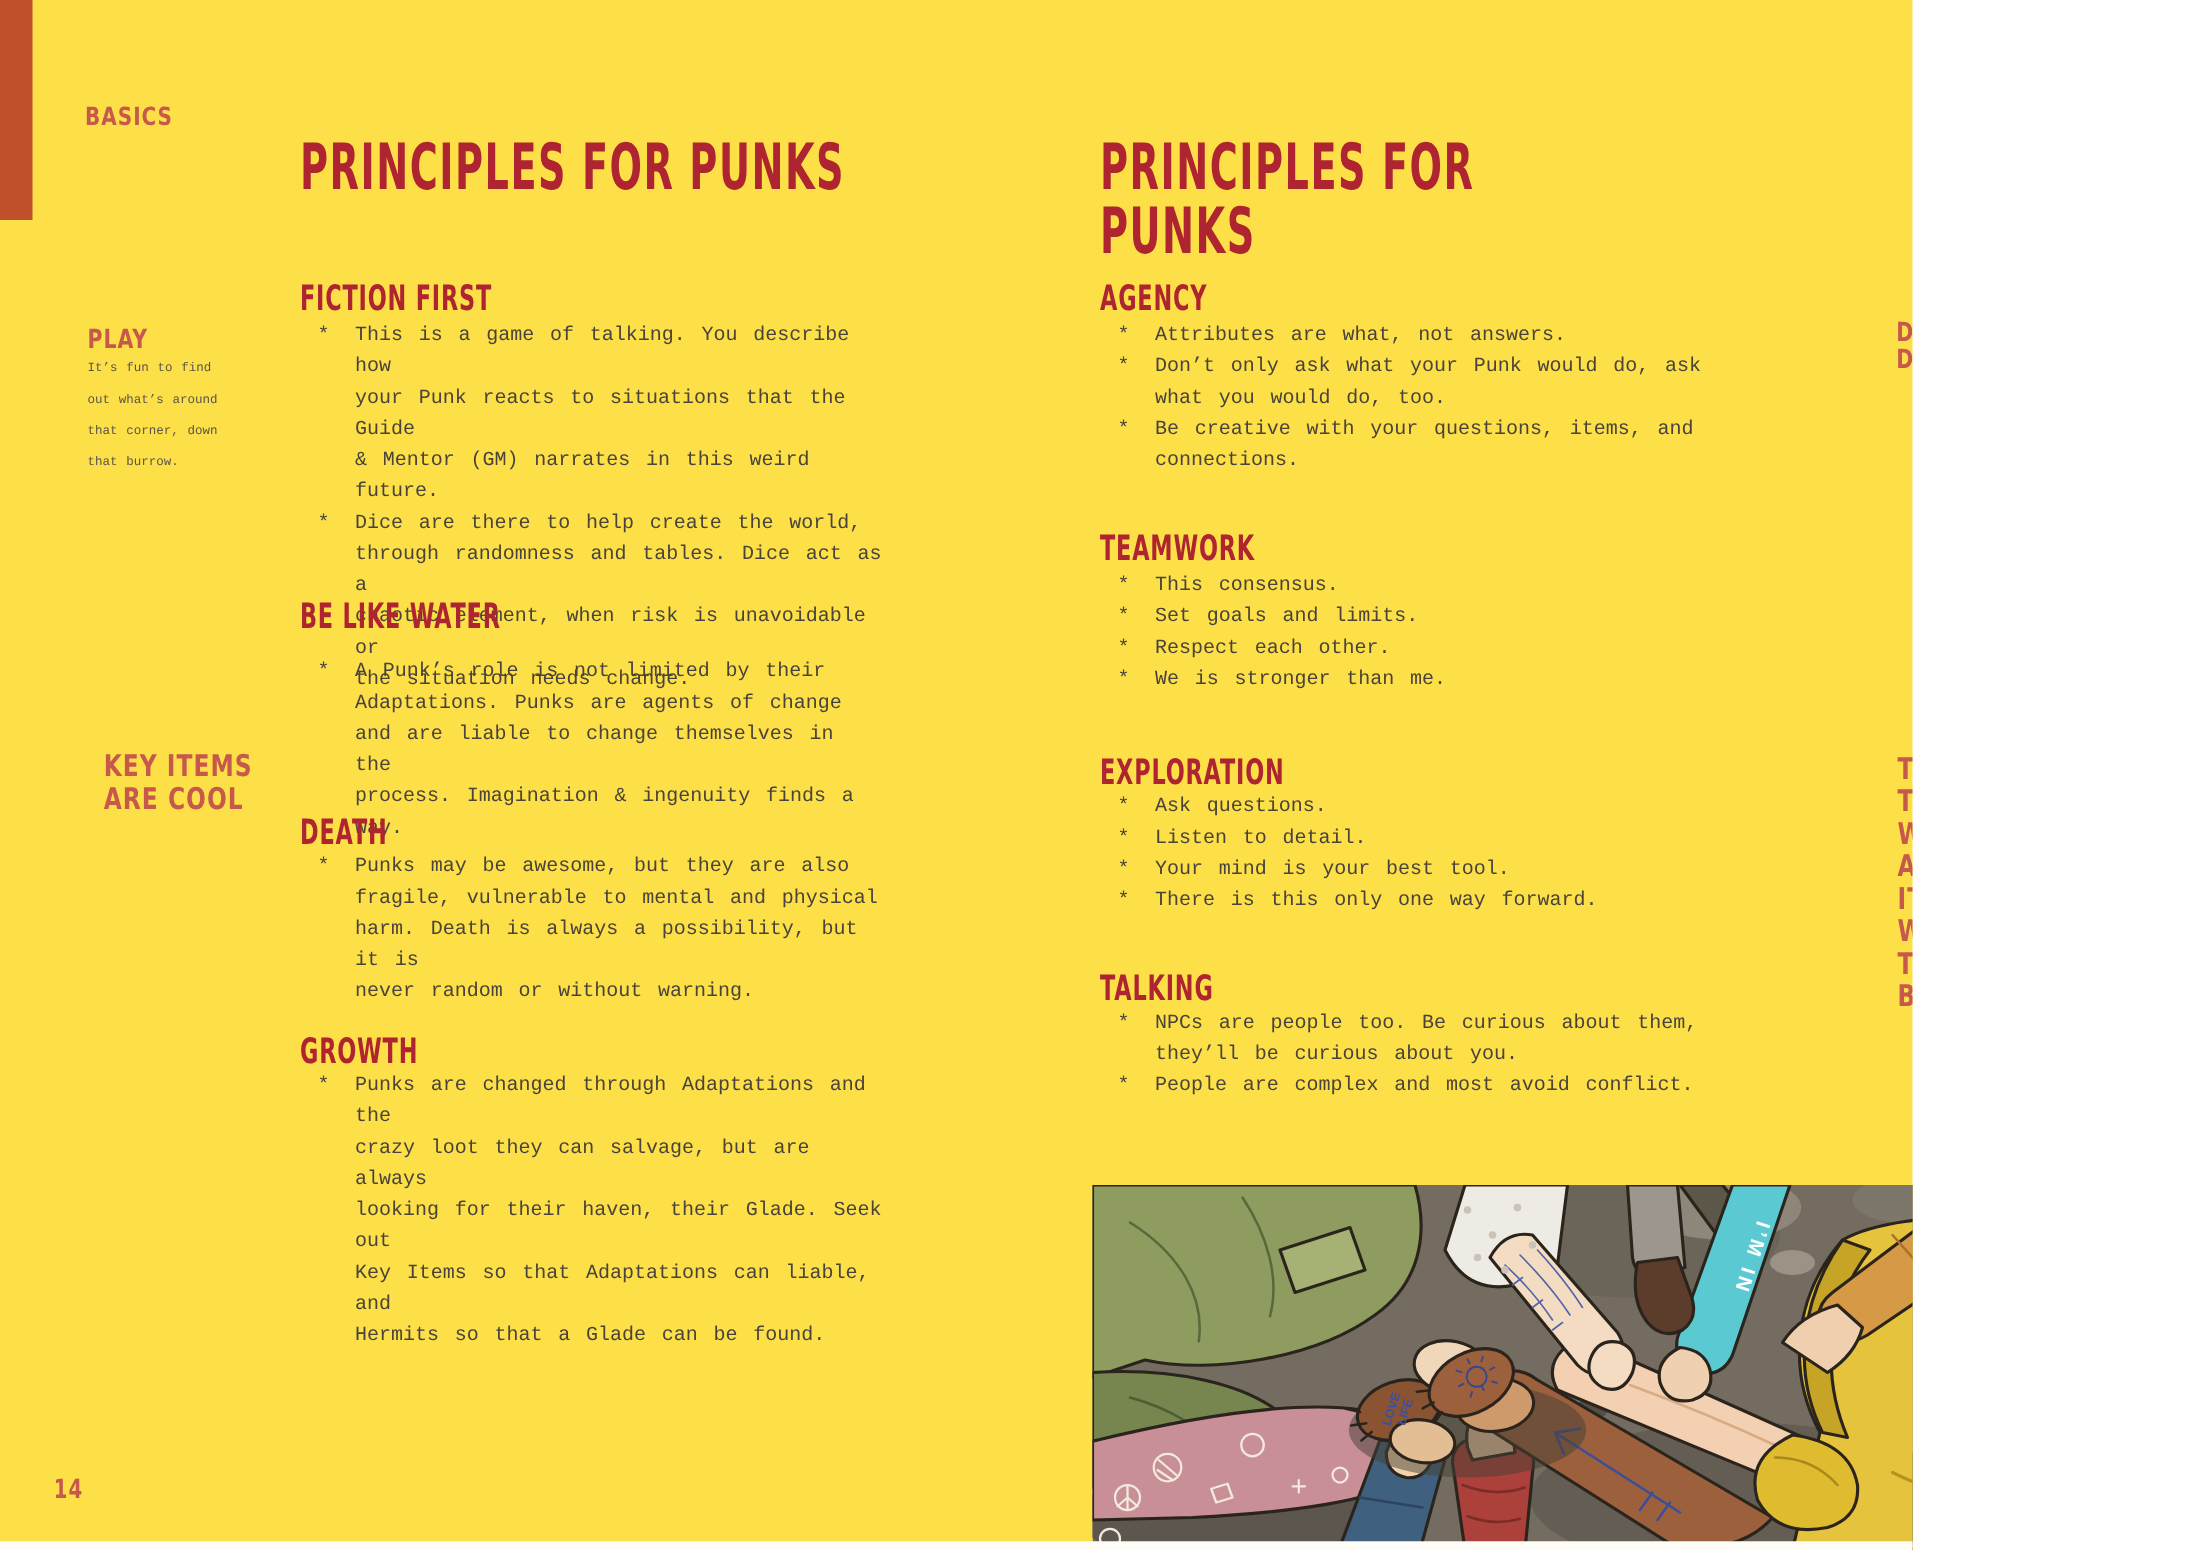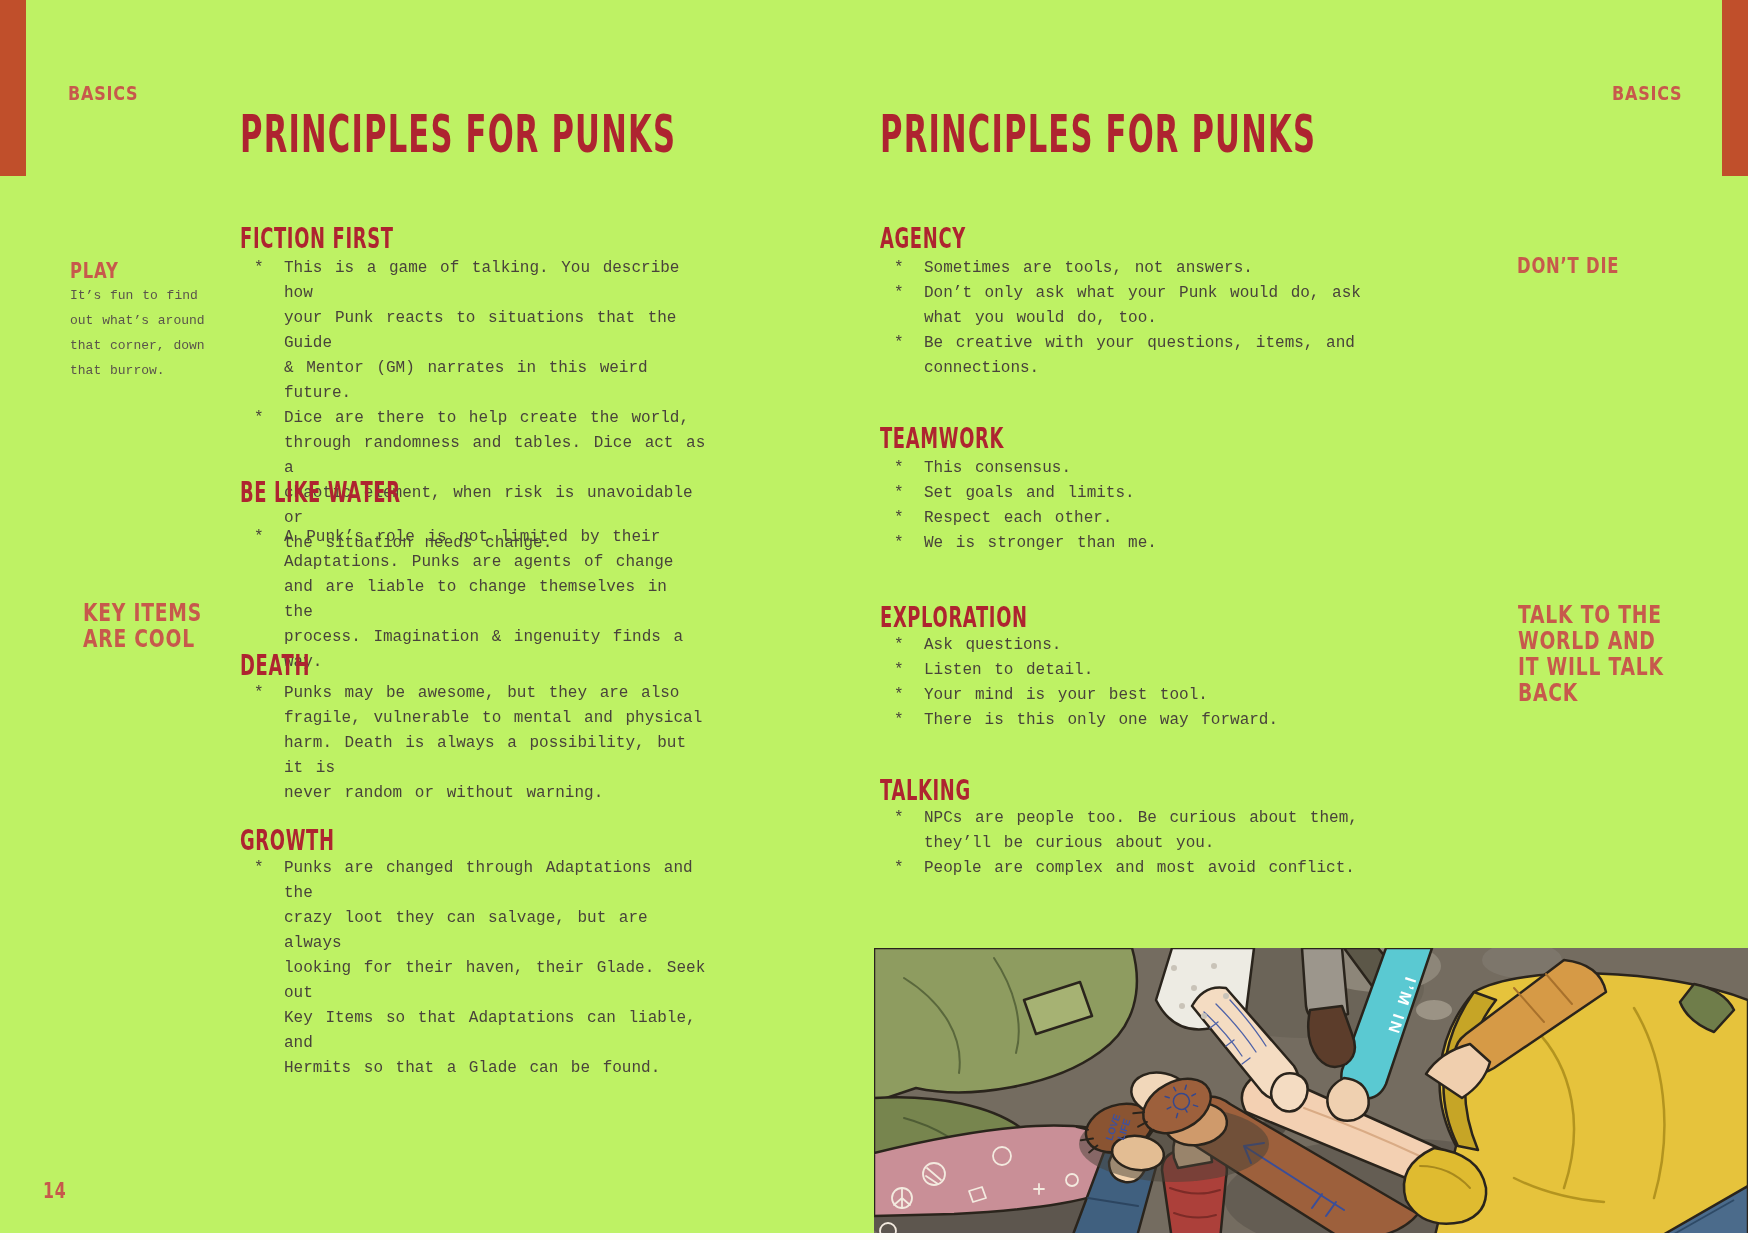--- a/index.html
+++ b/index.html
@@ -1,18 +1,18 @@
 <!DOCTYPE html>
 <html><head>
 <meta charset="utf-8">
 <style>
   html,body{margin:0;padding:0;}
   #page{
-    position:relative; width:1748px; height:1240px;
-    background:#bef264; overflow:hidden;
+    position:relative; width:1530px; height:1240px;
+    background:#fde047; overflow:hidden;
     font-family:"Liberation Sans",sans-serif;
   }
   .bar{position:absolute; top:0; width:26px; height:176px; background:#c04f2b;}
   .bar-left{left:0;}
   .bar-right{left:1722px;}
   .bottom-strip{position:absolute; left:0; top:1233px; width:1748px; height:7px; background:#fdfcf6;}
 
   .disp{
     font-family:"DejaVu Sans","Liberation Sans",sans-serif;
     font-weight:bold; line-height:1; letter-spacing:1px;
@@ -29,21 +29,21 @@
 
   .mono{font-family:"Liberation Mono","DejaVu Sans Mono",monospace;}
   .bullet-list{position:absolute;}
   .bullet{display:flex;}
   .ast{flex:none; width:30px; font-size:16px; line-height:25px; color:#49433b;}
   .btxt{
     flex:1; font-size:16px; line-height:25px; color:#49433b;
     white-space:pre-line; word-spacing:3px;
   }
   .margin-body{
-    position:absolute; font-size:13px; line-height:25px; color:#5a544b;
+    position:absolute; font-size:10px; line-height:25px; color:#5a544b;
     white-space:pre-line; word-spacing:1px;
   }
   .illus{position:absolute; left:874px; top:948px; width:874px; height:292px;}
 </style>
 </head>
 <body>
 
 <div id="page">
 
   <div class="bar bar-left"></div>
@@ -120,21 +120,21 @@
   <div class="disp salmon margin-heading" style="left:1517px;top:256px;">DON’T DIE</div>
   <div class="disp salmon margin-note" style="left:1518px;top:602px;">TALK TO THE
 WORLD AND
 IT WILL TALK
 BACK</div>
 
   <div class="disp deep-red section-heading" style="left:880px;top:225px;">AGENCY</div>
   <div class="bullet-list" style="left:894px;top:256px;width:470px;">
     <div class="bullet mono">
       <span class="ast">*</span>
-      <div class="btxt">Sometimes are tools, not answers.</div>
+      <div class="btxt">Attributes are what, not answers.</div>
     </div>
     <div class="bullet mono">
       <span class="ast">*</span>
       <div class="btxt">Don’t only ask what your Punk would do, ask
 what you would do, too.</div>
     </div>
     <div class="bullet mono">
       <span class="ast">*</span>
       <div class="btxt">Be creative with your questions, items, and
 connections.</div>

